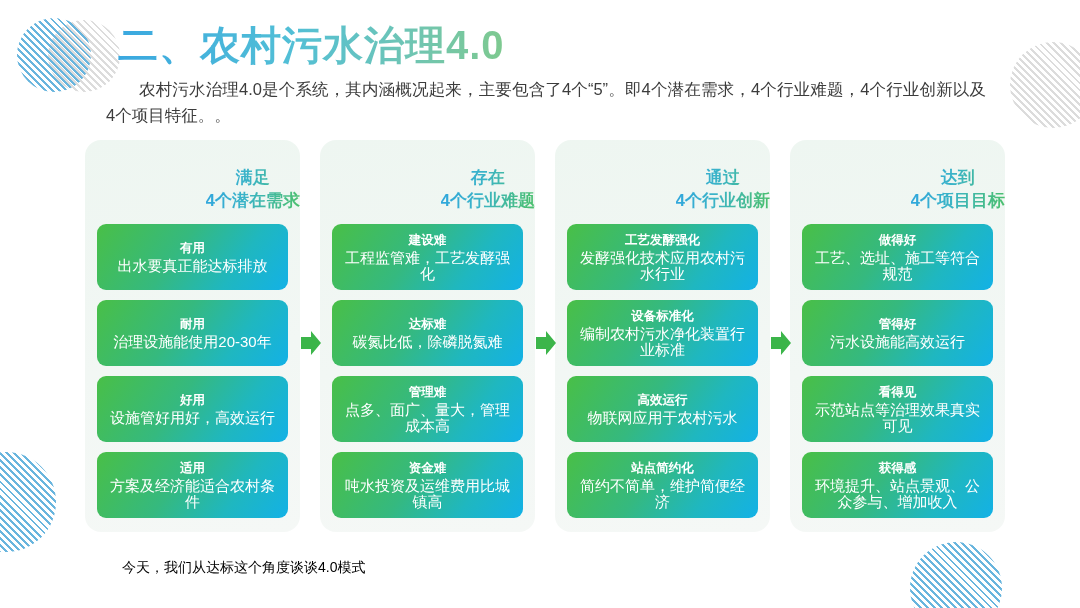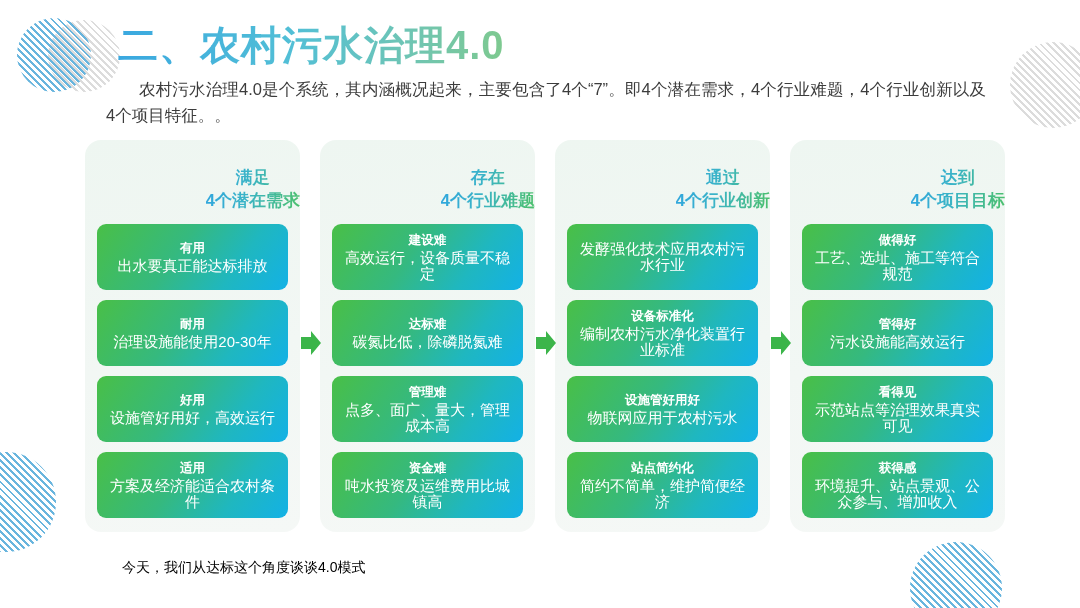--- a/index.html
+++ b/index.html
@@ -171,21 +171,21 @@
 <div id="slide">
 
   <div class="deco deco-gray" id="deco-tl-gray"></div>
   <div class="deco deco-blue" id="deco-tl-blue"></div>
   <div class="deco deco-gray" id="deco-tr-gray"></div>
   <div class="deco deco-blue" id="deco-bl-blue"></div>
   <div class="deco deco-blue" id="deco-br-blue"></div>
 
   <div id="title">二、农村污水治理4.0</div>
 
-  <div id="intro">农村污水治理4.0是个系统，其内涵概况起来，主要包含了4个“7”。即4个潜在需求，4个行业难题，4个行业创新以及4个项目特征。。</div>
+  <div id="intro">农村污水治理4.0是个系统，其内涵概况起来，主要包含了4个“5”。即4个潜在需求，4个行业难题，4个行业创新以及4个项目特征。。</div>
 
   <div id="columns">
 
     <div class="panel">
       <div class="panel-head">
         <span>满足</span>
         <span class="line2">4个潜在需求</span>
       </div>
       <div class="cards">
         <div class="card">
@@ -208,21 +208,21 @@
     </div>
 
     <div class="panel">
       <div class="panel-head">
         <span>存在</span>
         <span class="line2">4个行业难题</span>
       </div>
       <div class="cards">
         <div class="card">
           <div class="card-title">建设难</div>
-          <div class="card-desc">高效运行，设备质量不稳定</div>
+          <div class="card-desc">工程监管难，工艺发酵强化</div>
         </div>
         <div class="card">
           <div class="card-title">达标难</div>
           <div class="card-desc">碳氮比低，除磷脱氮难</div>
         </div>
         <div class="card">
           <div class="card-title">管理难</div>
           <div class="card-desc">点多、面广、量大，管理成本高</div>
         </div>
         <div class="card">
@@ -232,28 +232,29 @@
       </div>
     </div>
 
     <div class="panel">
       <div class="panel-head">
         <span>通过</span>
         <span class="line2">4个行业创新</span>
       </div>
       <div class="cards">
         <div class="card">
+          <div class="card-title">工艺发酵强化</div>
           <div class="card-desc">发酵强化技术应用农村污水行业</div>
         </div>
         <div class="card">
           <div class="card-title">设备标准化</div>
           <div class="card-desc">编制农村污水净化装置行业标准</div>
         </div>
         <div class="card">
-          <div class="card-title">设施管好用好</div>
+          <div class="card-title">高效运行</div>
           <div class="card-desc">物联网应用于农村污水</div>
         </div>
         <div class="card">
           <div class="card-title">站点简约化</div>
           <div class="card-desc">简约不简单，维护简便经济</div>
         </div>
       </div>
     </div>
 
     <div class="panel">

